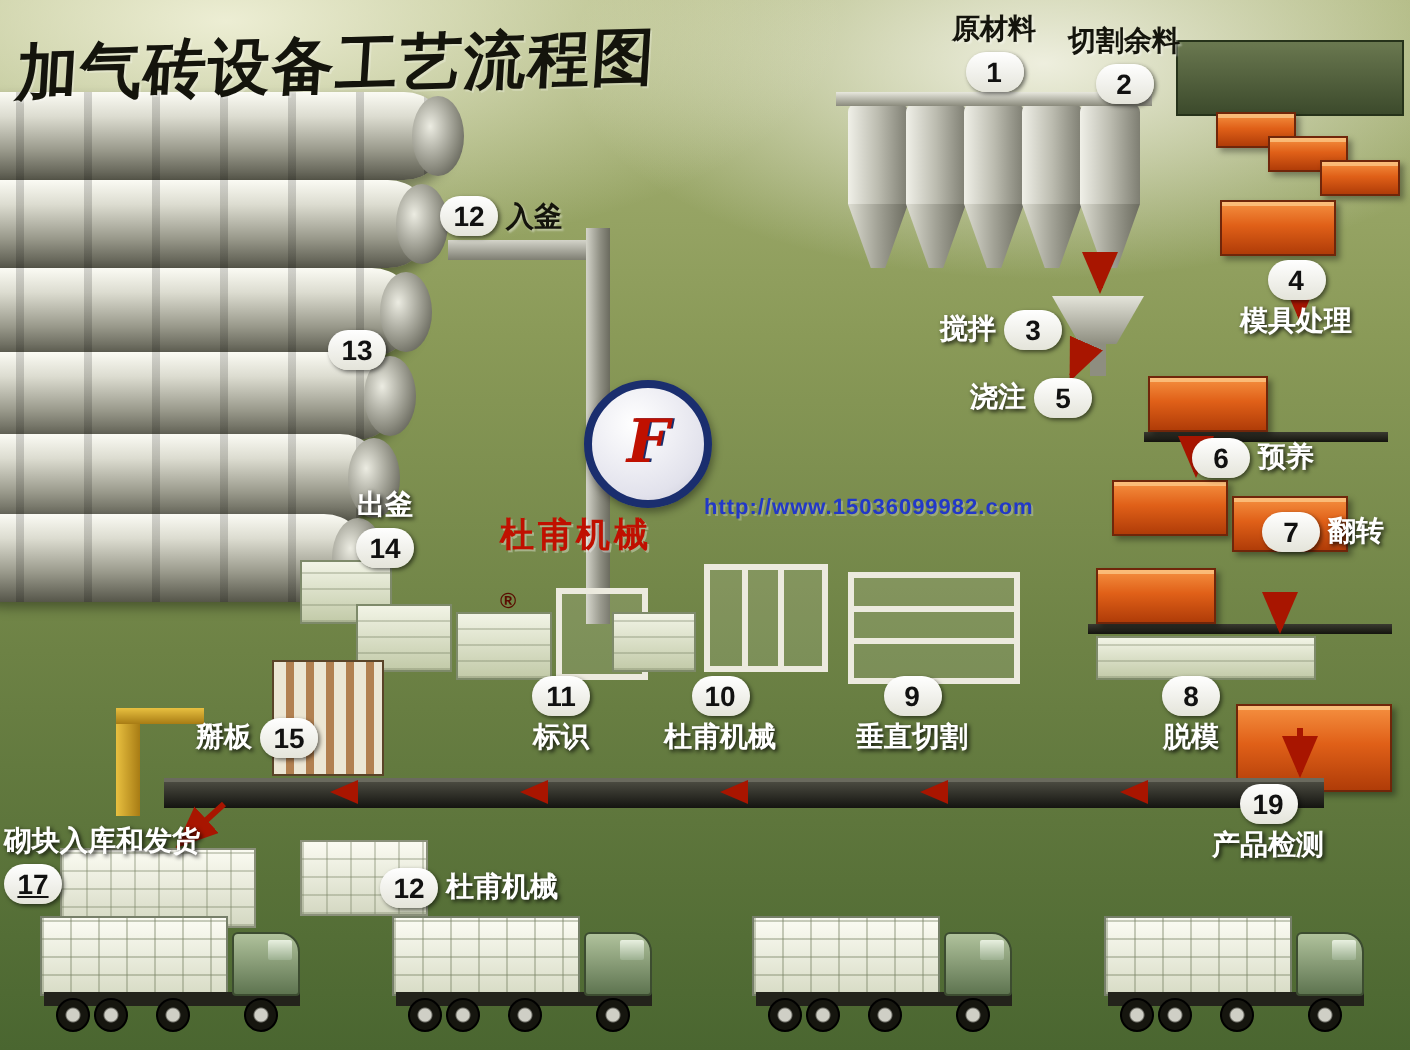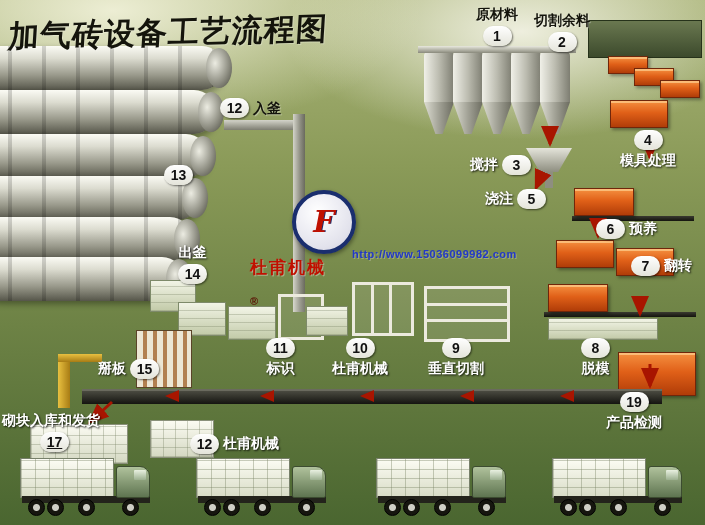--- a/index.html
+++ b/index.html
@@ -60,21 +60,21 @@
   .lbl.dark{color:#14140c;text-shadow:1px 1px 1px rgba(255,255,255,.4);}
   .s1{left:476px;top:6px;}   .s2{left:534px;top:12px;}
   .s3{left:470px;top:155px;} .s4{left:620px;top:130px;}
   .s5{left:485px;top:189px;} .s6{left:596px;top:219px;}
   .s7{left:631px;top:256px;} .s8{left:581px;top:338px;}
   .s9{left:428px;top:338px;} .s10{left:332px;top:338px;}
   .s11{left:266px;top:338px;}.s12{left:220px;top:98px;align-items:flex-end;}
   .s13{left:164px;top:165px;}.s14{left:178px;top:244px;}
   .s15{left:98px;top:359px;} .s16{left:190px;top:434px;}
   .s17{left:2px;top:412px;align-items:flex-start;}
-  .s17 .badge{margin-left:38px;text-decoration:underline;}
+  .s17 .badge{text-decoration:underline;}
   .s18{left:606px;top:392px;}
   
   .scene *{position:absolute;}
   .cyl{
     height:44px;border-radius:22px;z-index:6;
     background:
       repeating-linear-gradient(90deg, rgba(0,0,0,0) 0 30px, rgba(0,0,0,.16) 30px 34px),
       linear-gradient(#fbfbf4 0%, #dcdcd0 28%, #9a9a8c 66%, #56564a 100%);
     box-shadow:2px 3px 6px rgba(0,0,0,.35);
   }

